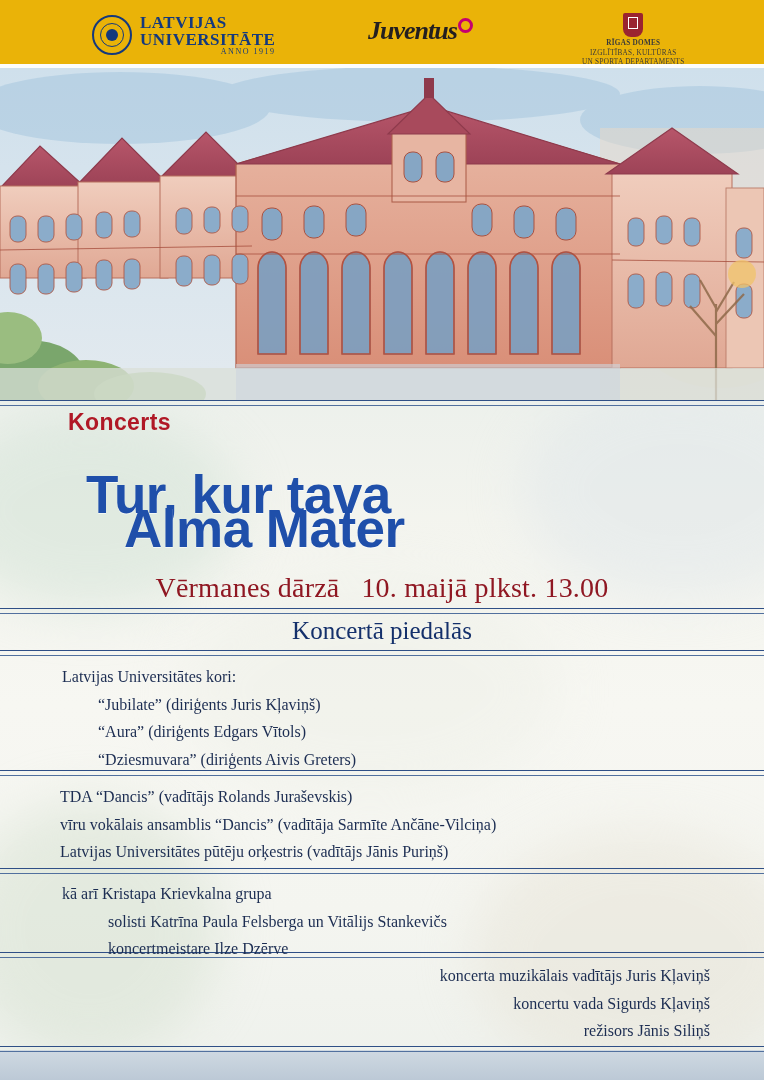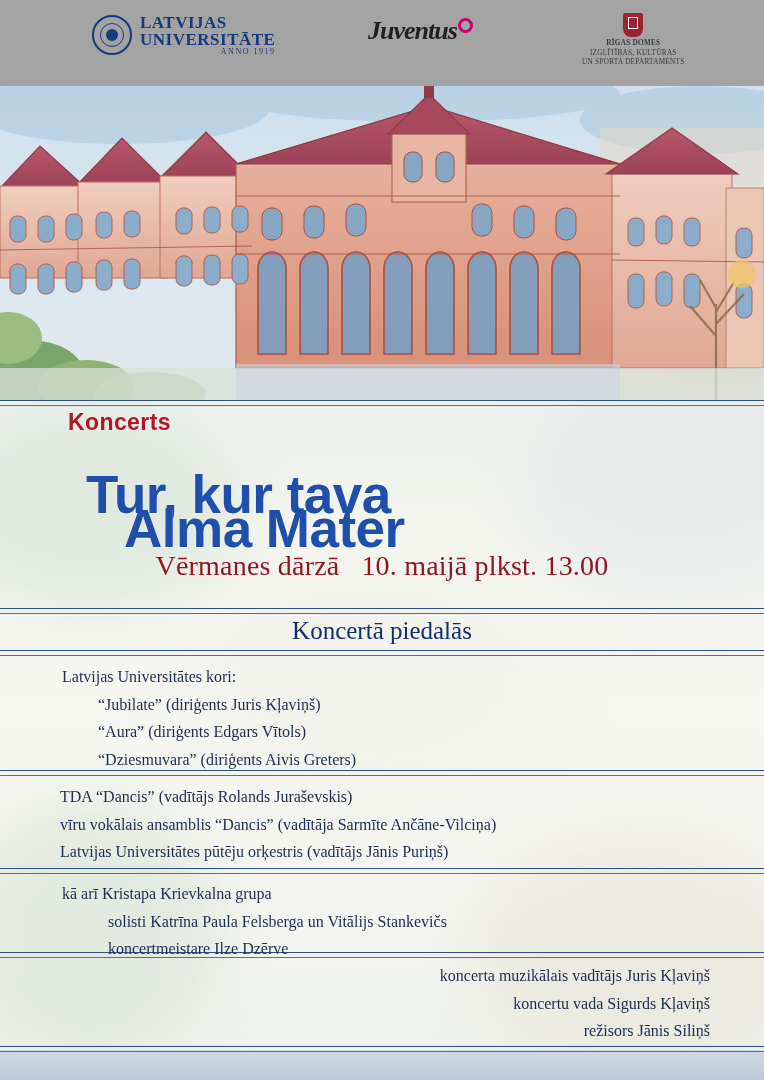--- a/index.html
+++ b/index.html
@@ -20,22 +20,22 @@
     height: 1080px;
     overflow: hidden;
     background: #fdfdfb;
   }
 
   
   .logo-bar {
     position: absolute;
     top: 0; left: 0;
     width: 764px;
-    height: 86px;
-    background: #a3a3a3;
+    height: 64px;
+    background: #eab308;
     z-index: 6;
   }
   .logo-lu {
     position: absolute;
     left: 92px;
     top: 14px;
     display: flex;
     align-items: center;
     gap: 8px;
   }
@@ -187,21 +187,21 @@
     font-family: "Liberation Sans", sans-serif;
     font-weight: bold;
     font-size: 53px;
     letter-spacing: -0.5px;
     text-shadow: 0 1px 0 rgba(255,255,255,0.6);
   }
   .title-1 { left: 86px; top: 464px; }
   .title-2 { left: 124px; top: 498px; }
 
   .datetime {
-    left: 0; top: 550px;
+    left: 0; top: 572px;
     width: 764px;
     text-align: center;
     color: #8f1722;
     font-family: "Liberation Serif", serif;
     font-size: 28px;
     letter-spacing: 0.2px;
   }
   .datetime .gap { display: inline-block; width: 22px; }
 
   .piedalas {

